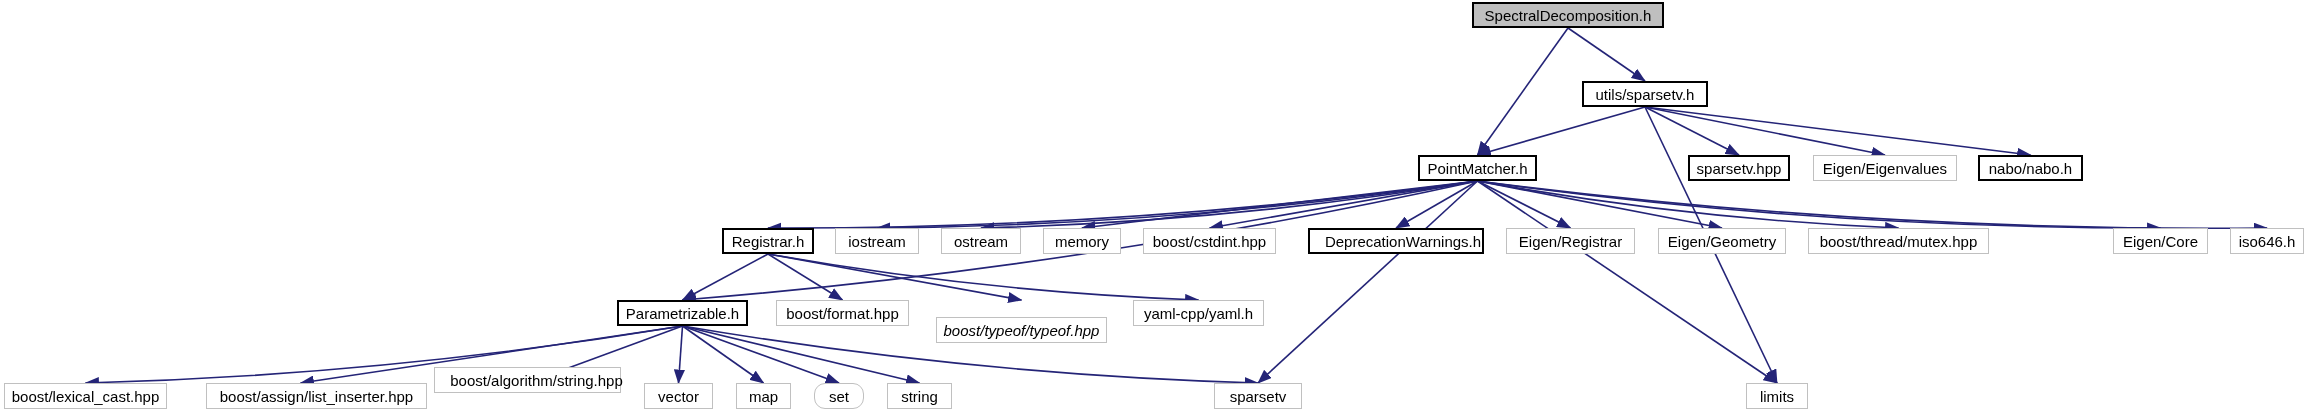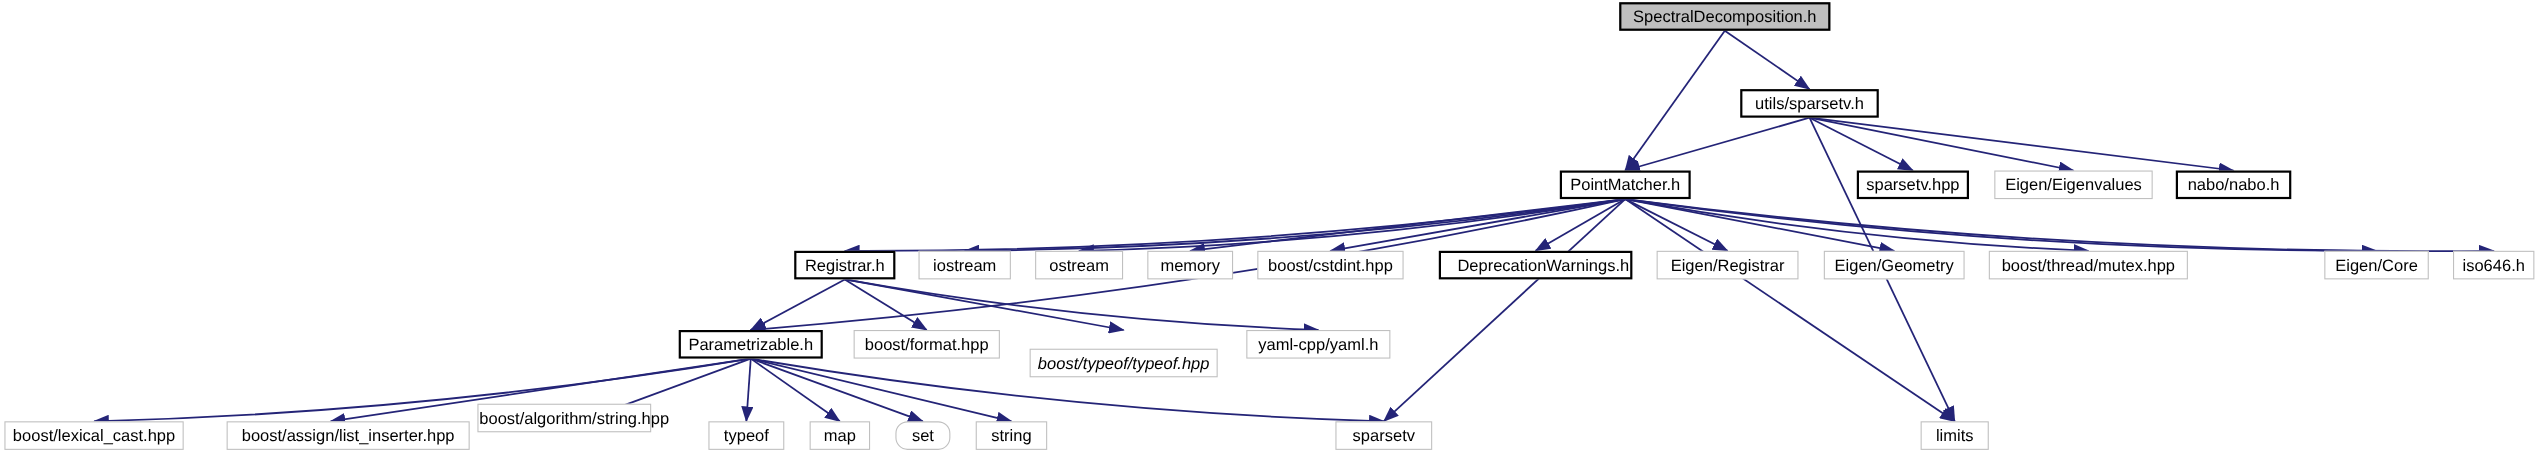--- a/index.html
+++ b/index.html
@@ -161,25 +161,25 @@
       </div>
       <div class="node weak" style="left: 1133px; top: 300px; width: 131px; height: 26px;">
         <span class="node-label">yaml-cpp/yaml.h</span>
       </div>
       <div class="node weak" style="left: 4px; top: 383px; width: 163px; height: 26px;">
         <span class="node-label">boost/lexical_cast.hpp</span>
       </div>
       <div class="node weak" style="left: 206px; top: 383px; width: 221px; height: 26px;">
         <span class="node-label">boost/assign/list_inserter.hpp</span>
       </div>
-      <div class="node weak" style="left: 434px; top: 367px; width: 158px; height: 26px; padding-left: 24px;">
+      <div class="node weak" style="left: 434px; top: 367px; width: 187px; height: 26px; padding-left: 24px;">
         <span class="node-label">boost/algorithm/string.hpp</span>
       </div>
       <div class="node weak" style="left: 644px; top: 383px; width: 69px; height: 26px;">
-        <span class="node-label">typeof</span>
+        <span class="node-label">vector</span>
       </div>
       <div class="node weak" style="left: 736px; top: 383px; width: 55px; height: 26px;">
         <span class="node-label">map</span>
       </div>
       <div class="node weak" style="left: 814px; top: 383px; width: 50px; height: 26px; border-radius: 11px;">
         <span class="node-label">set</span>
       </div>
       <div class="node weak" style="left: 887px; top: 383px; width: 65px; height: 26px;">
         <span class="node-label">string</span>
       </div>

